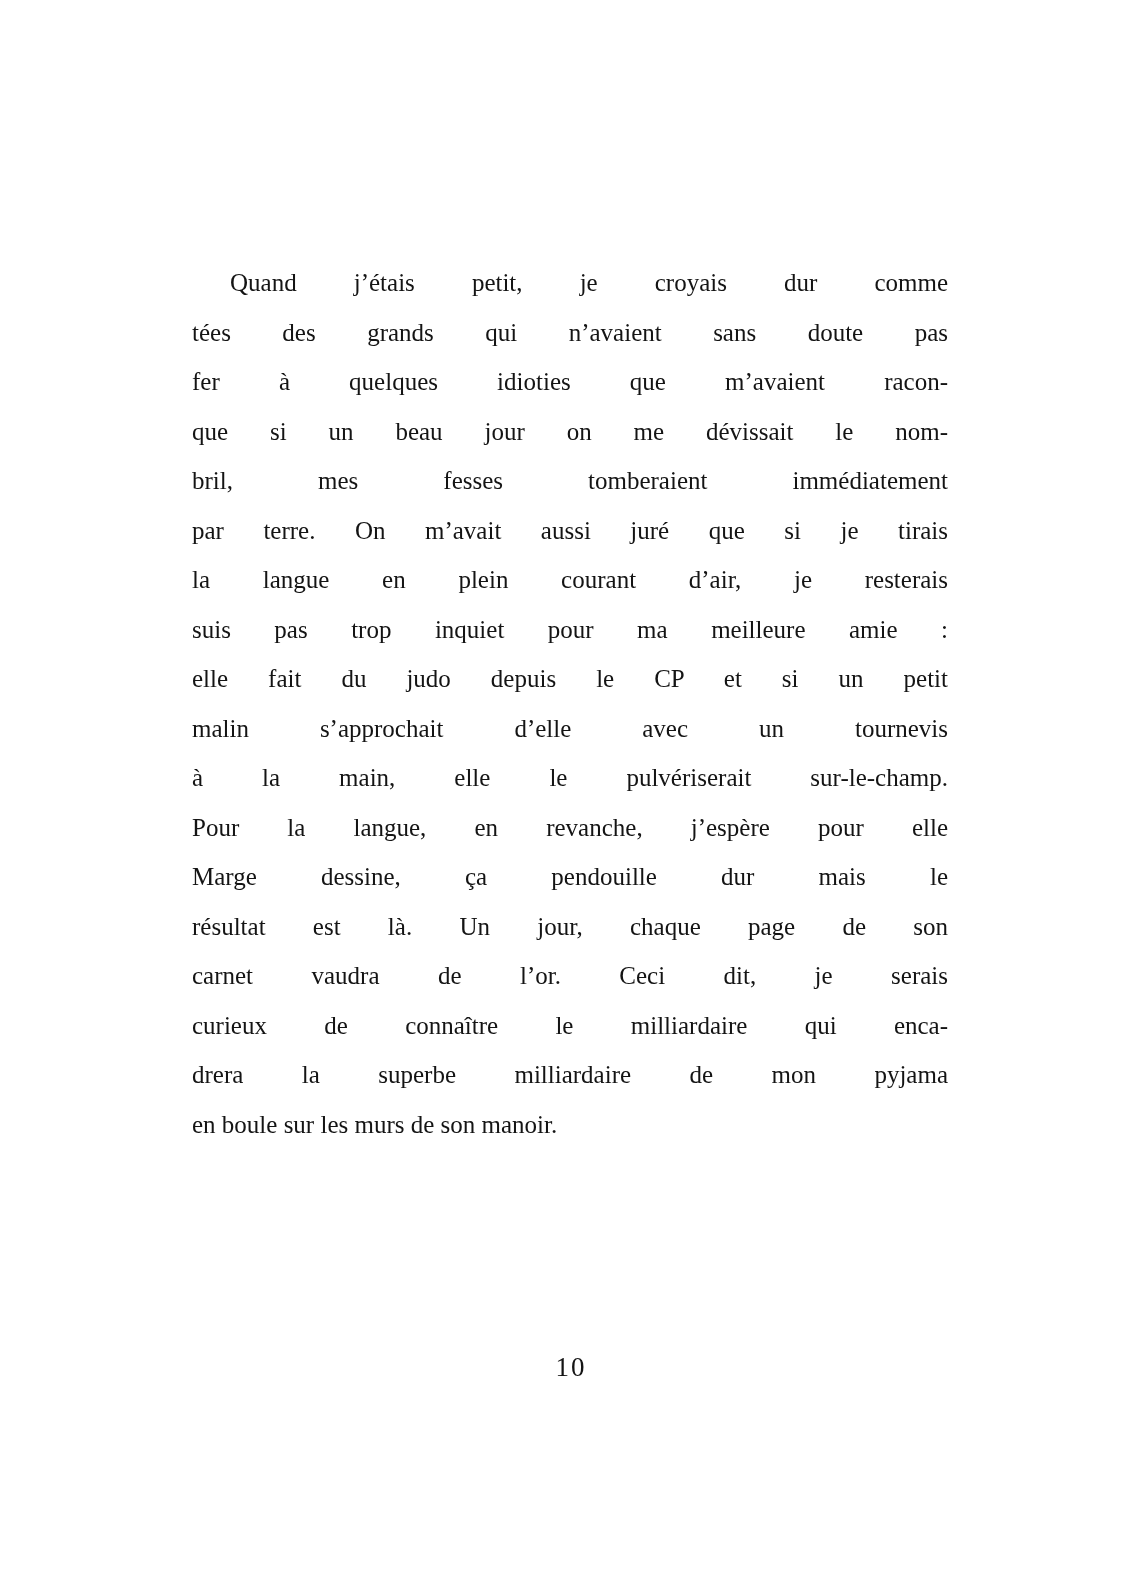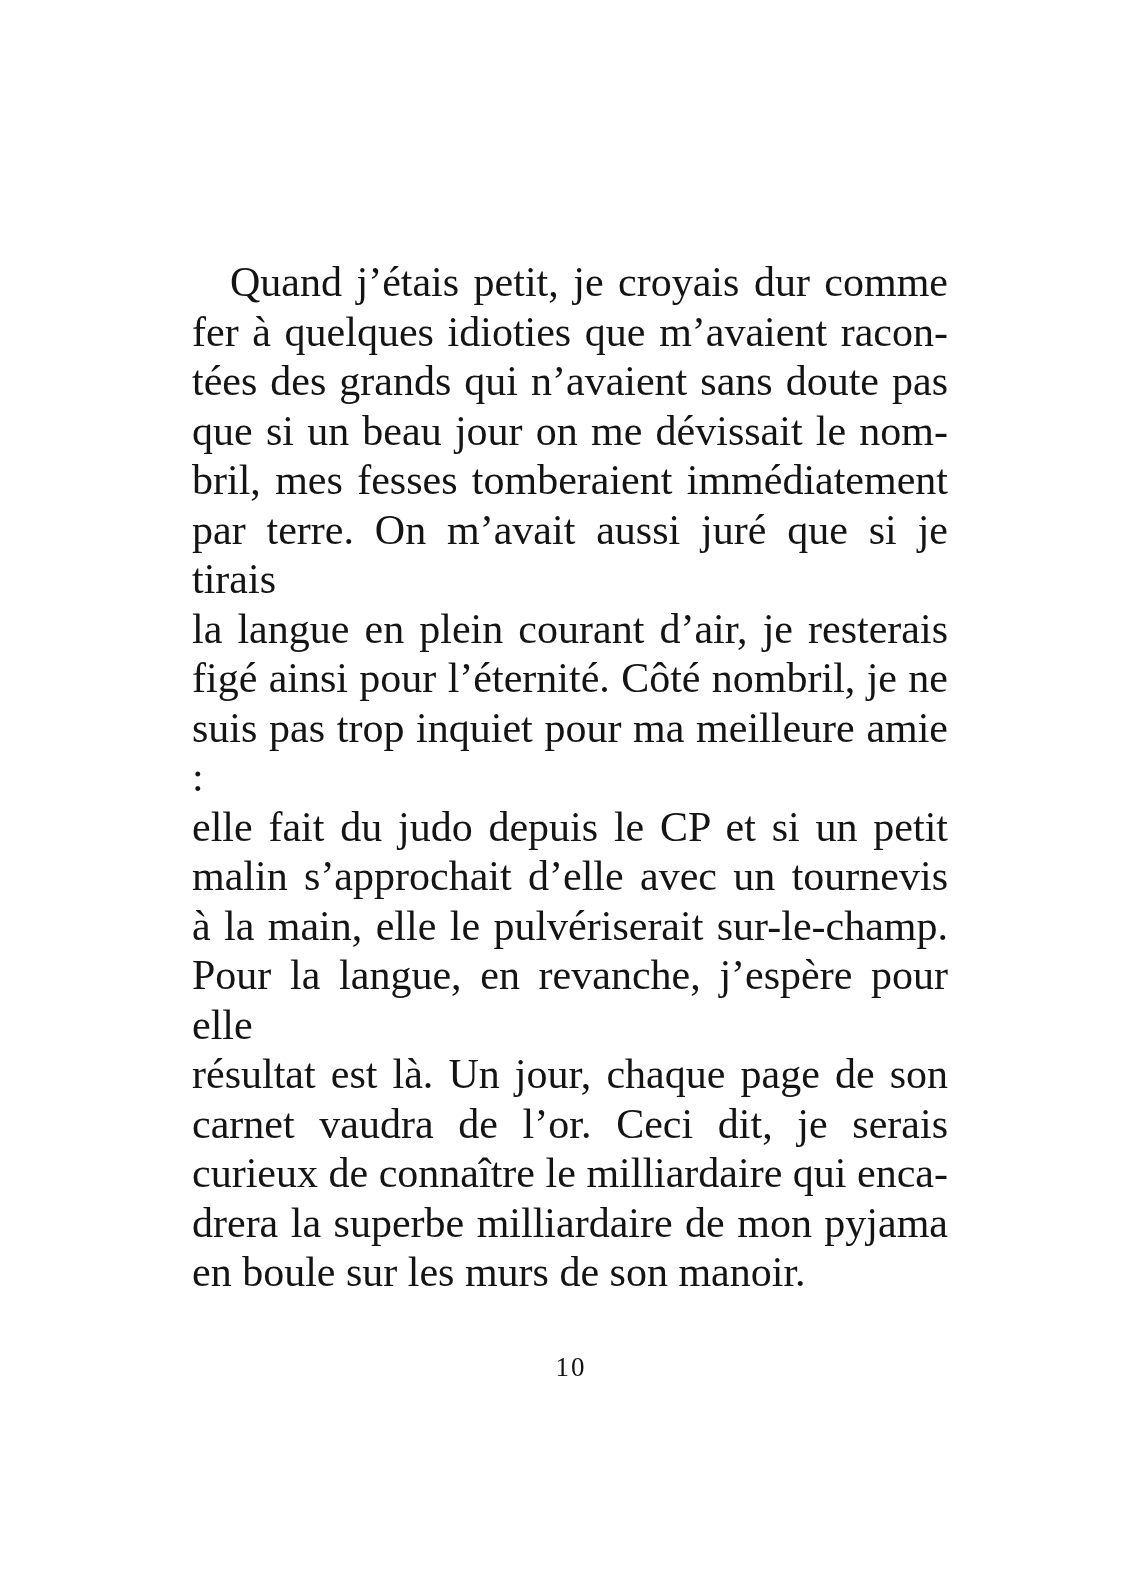--- a/index.html
+++ b/index.html
@@ -15,21 +15,21 @@
     overflow: hidden;
   }
   .text-block {
     position: absolute;
     left: 192px;
     top: 258px;
     width: 756px;
   }
   .line {
     font-family: "Liberation Serif", "DejaVu Serif", serif;
-    font-size: 42px;
+    font-size: 25px;
     line-height: 49.5px;
     color: #141414;
     text-align: justify;
     text-align-last: justify;
     white-space: normal;
   }
   .line.first {
     text-indent: 38px;
   }
   .line.last {
@@ -47,32 +47,32 @@
     letter-spacing: 2px;
     color: #141414;
   }
 </style>
 </head>
 <body>
 
 <div class="page">
   <div class="text-block">
     <div class="line first">Quand j’étais petit, je croyais dur comme</div>
+    <div class="line">tées des grands qui n’avaient sans doute pas</div>
     <div class="line">fer à quelques idioties que m’avaient racon-</div>
-    <div class="line">tées des grands qui n’avaient sans doute pas</div>
     <div class="line">que si un beau jour on me dévissait le nom-</div>
     <div class="line">bril, mes fesses tomberaient immédiatement</div>
     <div class="line">par terre. On m’avait aussi juré que si je tirais</div>
     <div class="line">la langue en plein courant d’air, je resterais</div>
-    <div class="line">figé ainsi pour l’éternité. Côté nombril, je ne</div>
     <div class="line">suis pas trop inquiet pour ma meilleure amie :</div>
     <div class="line">elle fait du judo depuis le CP et si un petit</div>
     <div class="line">malin s’approchait d’elle avec un tournevis</div>
     <div class="line">à la main, elle le pulvériserait sur-le-champ.</div>
     <div class="line">Pour la langue, en revanche, j’espère pour elle</div>
+    <div class="line">Marge dessine, ça pendouille dur mais le</div>
     <div class="line">résultat est là. Un jour, chaque page de son</div>
     <div class="line">carnet vaudra de l’or. Ceci dit, je serais</div>
     <div class="line">curieux de connaître le milliardaire qui enca-</div>
     <div class="line">drera la superbe milliardaire de mon pyjama</div>
     <div class="line last">en boule sur les murs de son manoir.</div>
   </div>
   <div class="page-number">10</div>
 </div>
 
 </body></html>

